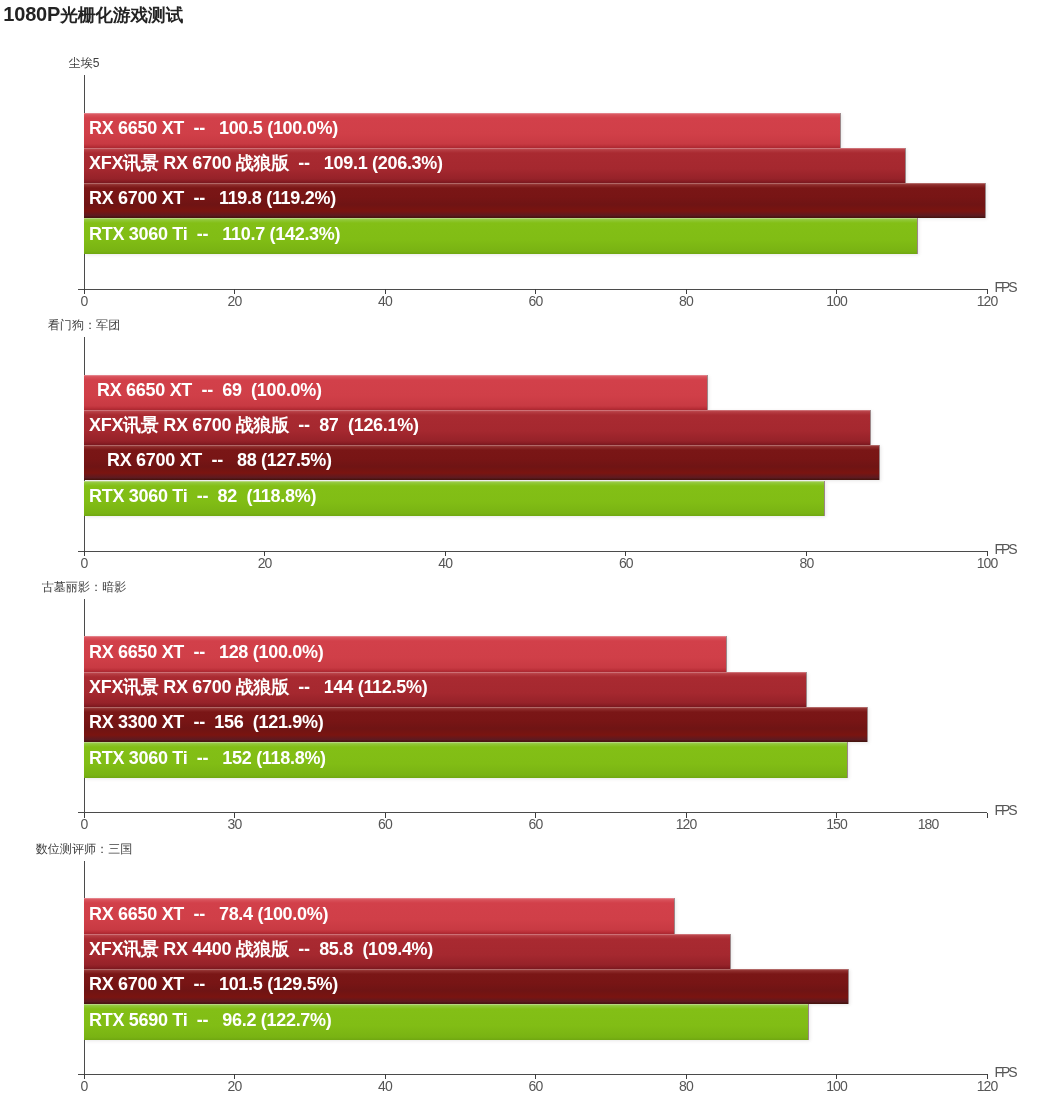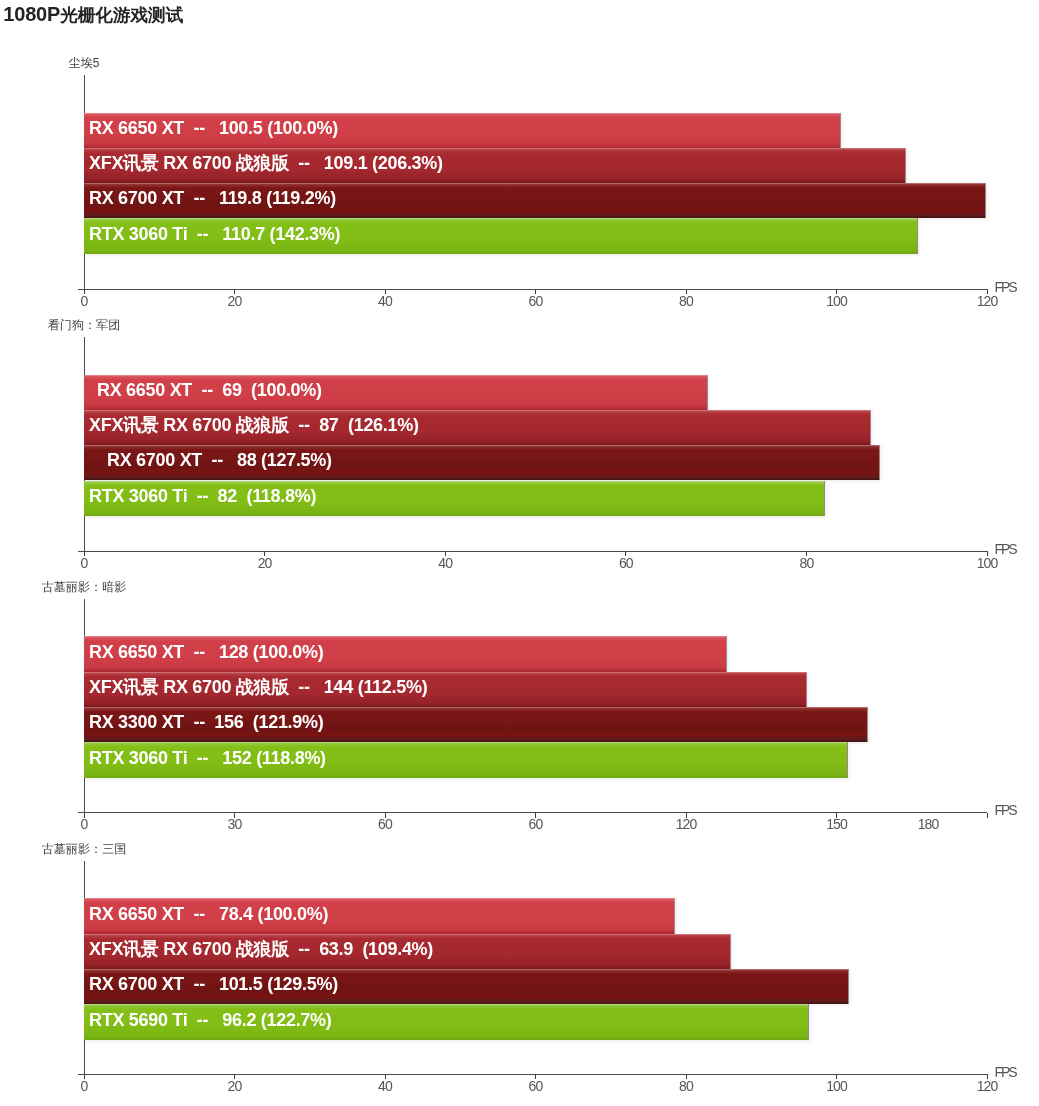--- a/index.html
+++ b/index.html
@@ -108,41 +108,41 @@
         <div class="bar bar0" style="left: 84px; top: 636.4px; width: 642.133px; height: 35.3px;"></div>
         <div class="barlabel" style="left: 89px; top: 643.6px;">RX 6650 XT  --   128 (100.0%)</div>
         <div class="bar bar1" style="left: 84px; top: 671.7px; width: 722.4px; height: 35.3px;"></div>
         <div class="barlabel" style="left: 89px; top: 678.9px;">XFX讯景 RX 6700 战狼版  --   144 (112.5%)</div>
         <div class="bar bar2" style="left: 84px; top: 707px; width: 782.6px; height: 35.3px;"></div>
         <div class="barlabel" style="left: 89px; top: 714.2px;">RX 3300 XT  --  156  (121.9%)</div>
         <div class="bar bar3" style="left: 84px; top: 742.3px; width: 762.533px; height: 35.3px;"></div>
         <div class="barlabel" style="left: 89px; top: 749.5px;">RTX 3060 Ti  --   152 (118.8%)</div>
       </div>
       <div class="chart" style="top: 0px; width: 1039px; height: 1106px;">
-        <div class="chart-title" style="left: 84px; top: 842.8px;">古墓丽影：三国</div>
+        <div class="chart-title" style="left: 84px; top: 842.8px;">数位测评师：三国</div>
         <div class="axis-y" style="left: 83.5px; top: 861.2px; height: 213.2px;"></div>
         <div class="axis-x" style="left: 78px; top: 1073.9px; width: 909px;"></div>
         <div class="tick" style="left: 83.5px; top: 1074.4px;"></div>
         <div class="ticklabel" style="left: 84px; top: 1079.1px; transform: translateX(-50%);">0</div>
         <div class="tick" style="left: 234px; top: 1074.4px;"></div>
         <div class="ticklabel" style="left: 234.5px; top: 1079.1px; transform: translateX(-50%);">20</div>
         <div class="tick" style="left: 384.5px; top: 1074.4px;"></div>
         <div class="ticklabel" style="left: 385px; top: 1079.1px; transform: translateX(-50%);">40</div>
         <div class="tick" style="left: 535px; top: 1074.4px;"></div>
         <div class="ticklabel" style="left: 535.5px; top: 1079.1px; transform: translateX(-50%);">60</div>
         <div class="tick" style="left: 685.5px; top: 1074.4px;"></div>
         <div class="ticklabel" style="left: 686px; top: 1079.1px; transform: translateX(-50%);">80</div>
         <div class="tick" style="left: 836px; top: 1074.4px;"></div>
         <div class="ticklabel" style="left: 836.5px; top: 1079.1px; transform: translateX(-50%);">100</div>
         <div class="tick" style="left: 986.5px; top: 1074.4px;"></div>
         <div class="ticklabel" style="left: 987px; top: 1079.1px; transform: translateX(-50%);">120</div>
         <div class="axis-unit" style="left: 994.5px; top: 1064.9px;">FPS</div>
         <div class="bar bar0" style="left: 84px; top: 898.4px; width: 589.96px; height: 35.3px;"></div>
         <div class="barlabel" style="left: 89px; top: 905.6px;">RX 6650 XT  --   78.4 (100.0%)</div>
         <div class="bar bar1" style="left: 84px; top: 933.7px; width: 645.645px; height: 35.3px;"></div>
-        <div class="barlabel" style="left: 89px; top: 940.9px;">XFX讯景 RX 6700 战狼版  --  63.9  (109.4%)</div>
+        <div class="barlabel" style="left: 89px; top: 940.9px;">XFX讯景 RX 4400 战狼版  --  85.8  (109.4%)</div>
         <div class="bar bar2" style="left: 84px; top: 969px; width: 763.788px; height: 35.3px;"></div>
         <div class="barlabel" style="left: 89px; top: 976.2px;">RX 6700 XT  --   101.5 (129.5%)</div>
         <div class="bar bar3" style="left: 84px; top: 1004.3px; width: 723.905px; height: 35.3px;"></div>
         <div class="barlabel" style="left: 89px; top: 1011.5px;">RTX 5690 Ti  --   96.2 (122.7%)</div>
       </div>
     </div>
 </div>
 
 </body></html>

